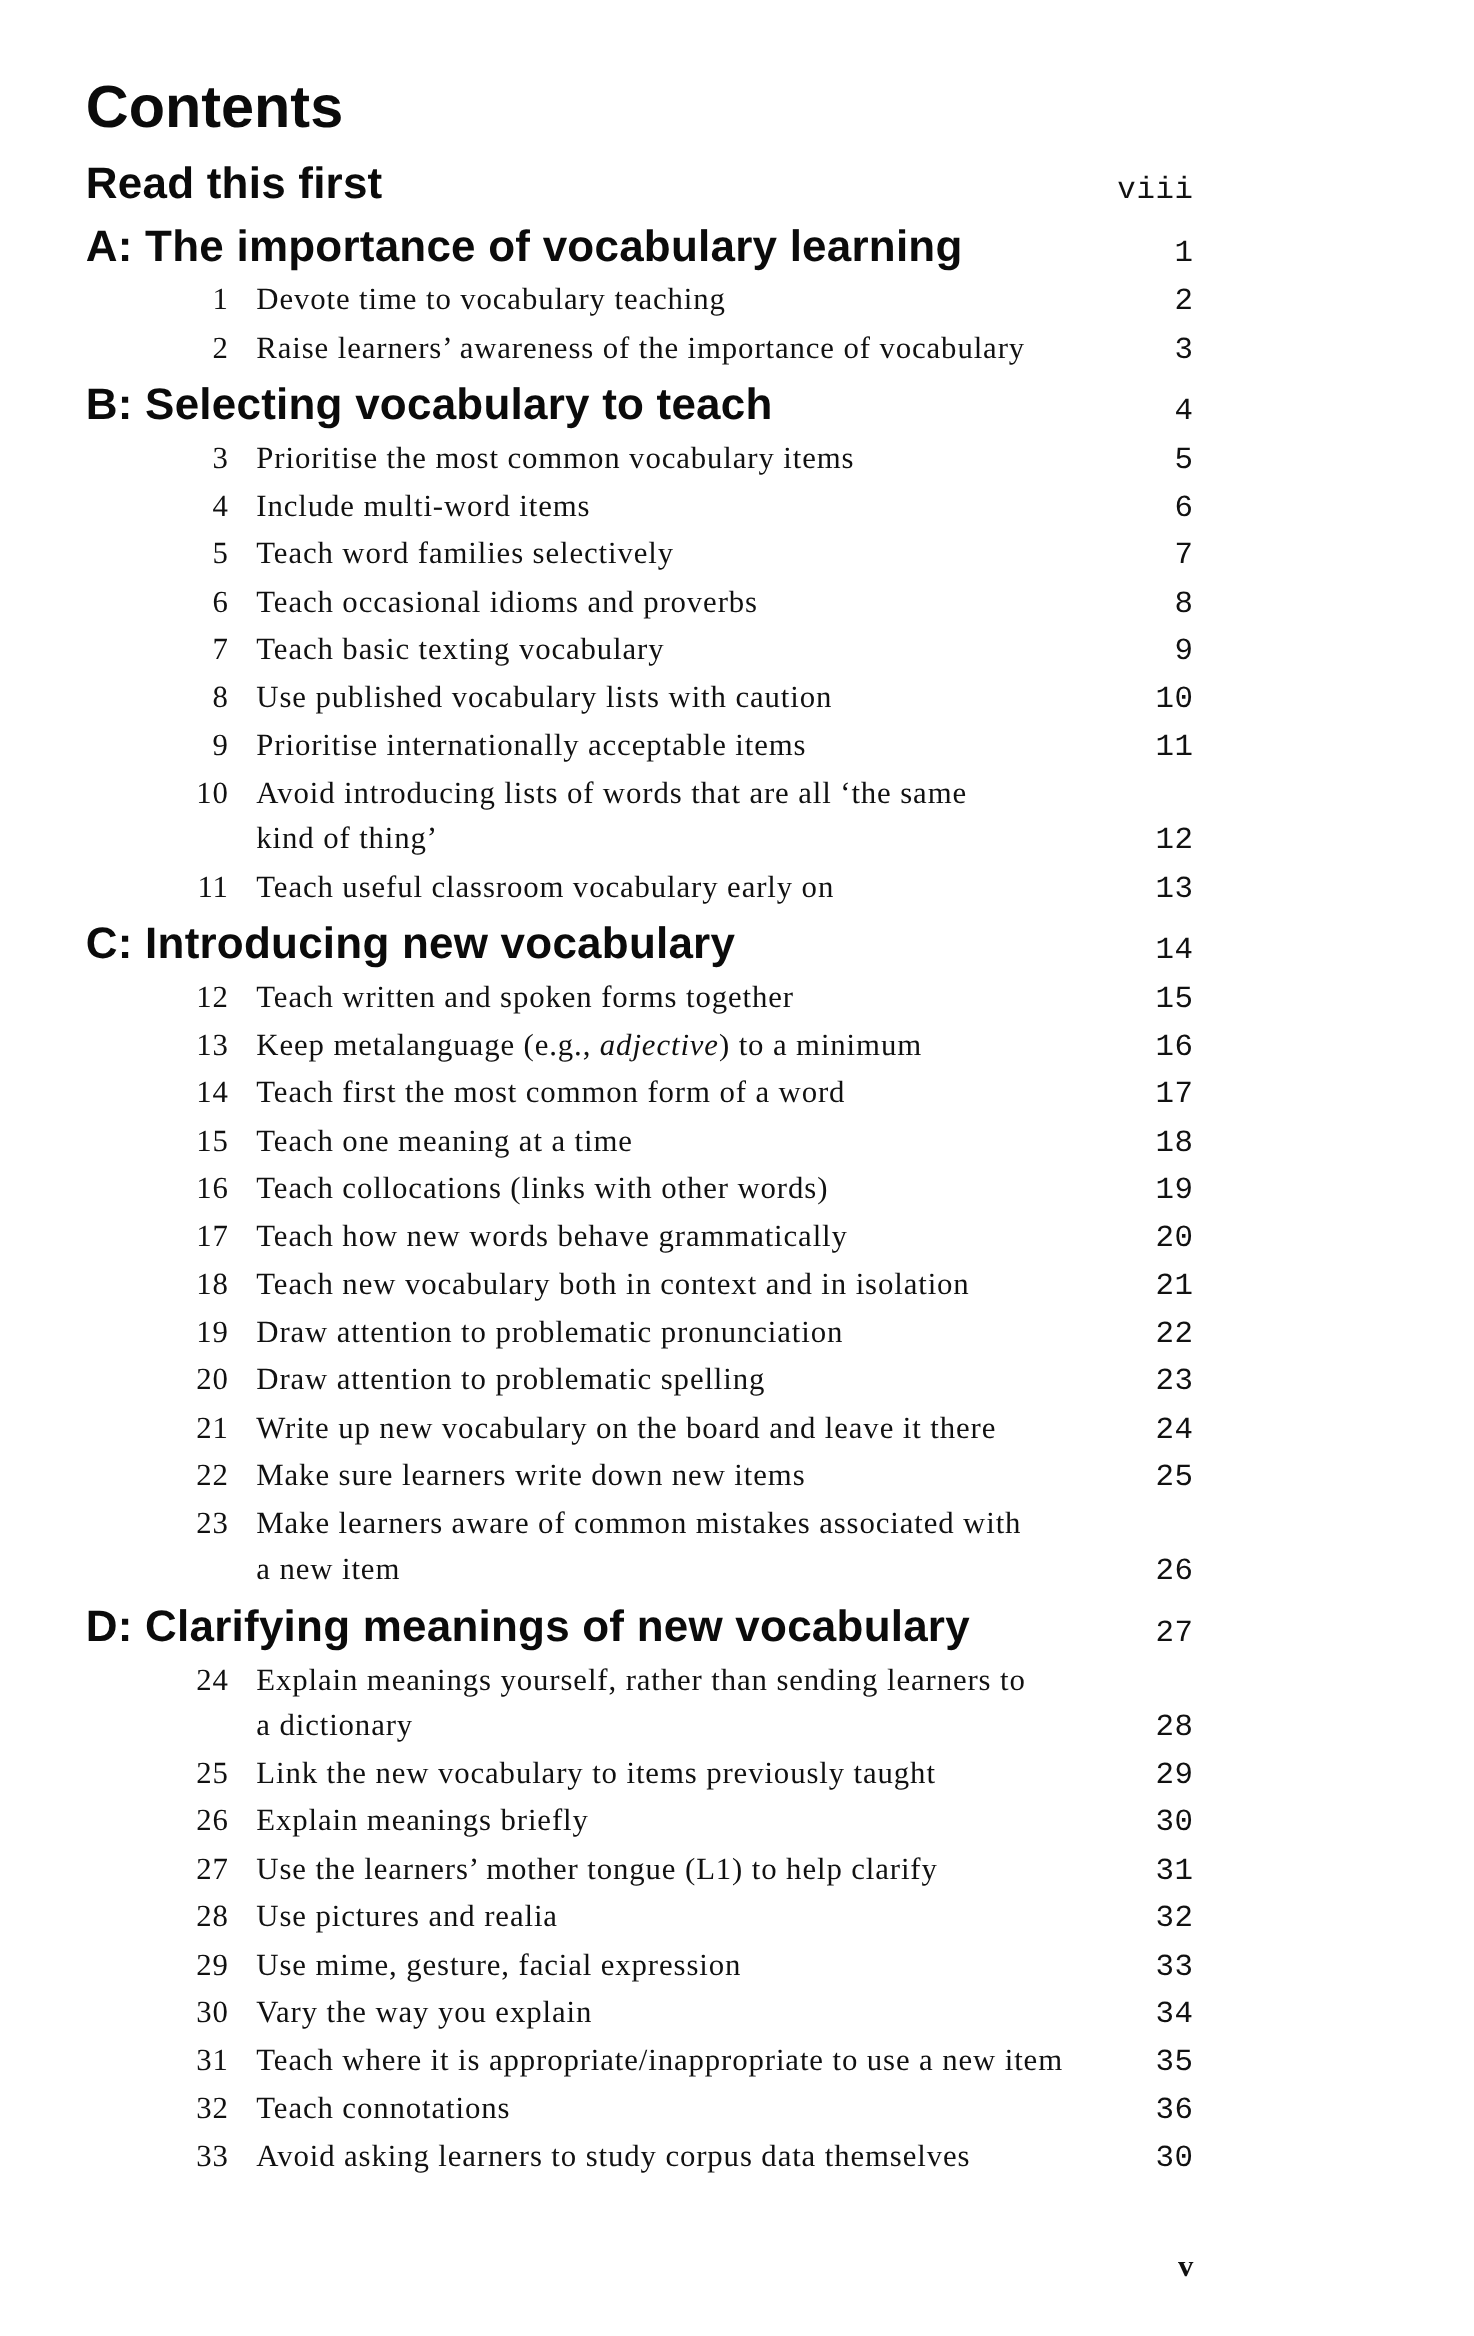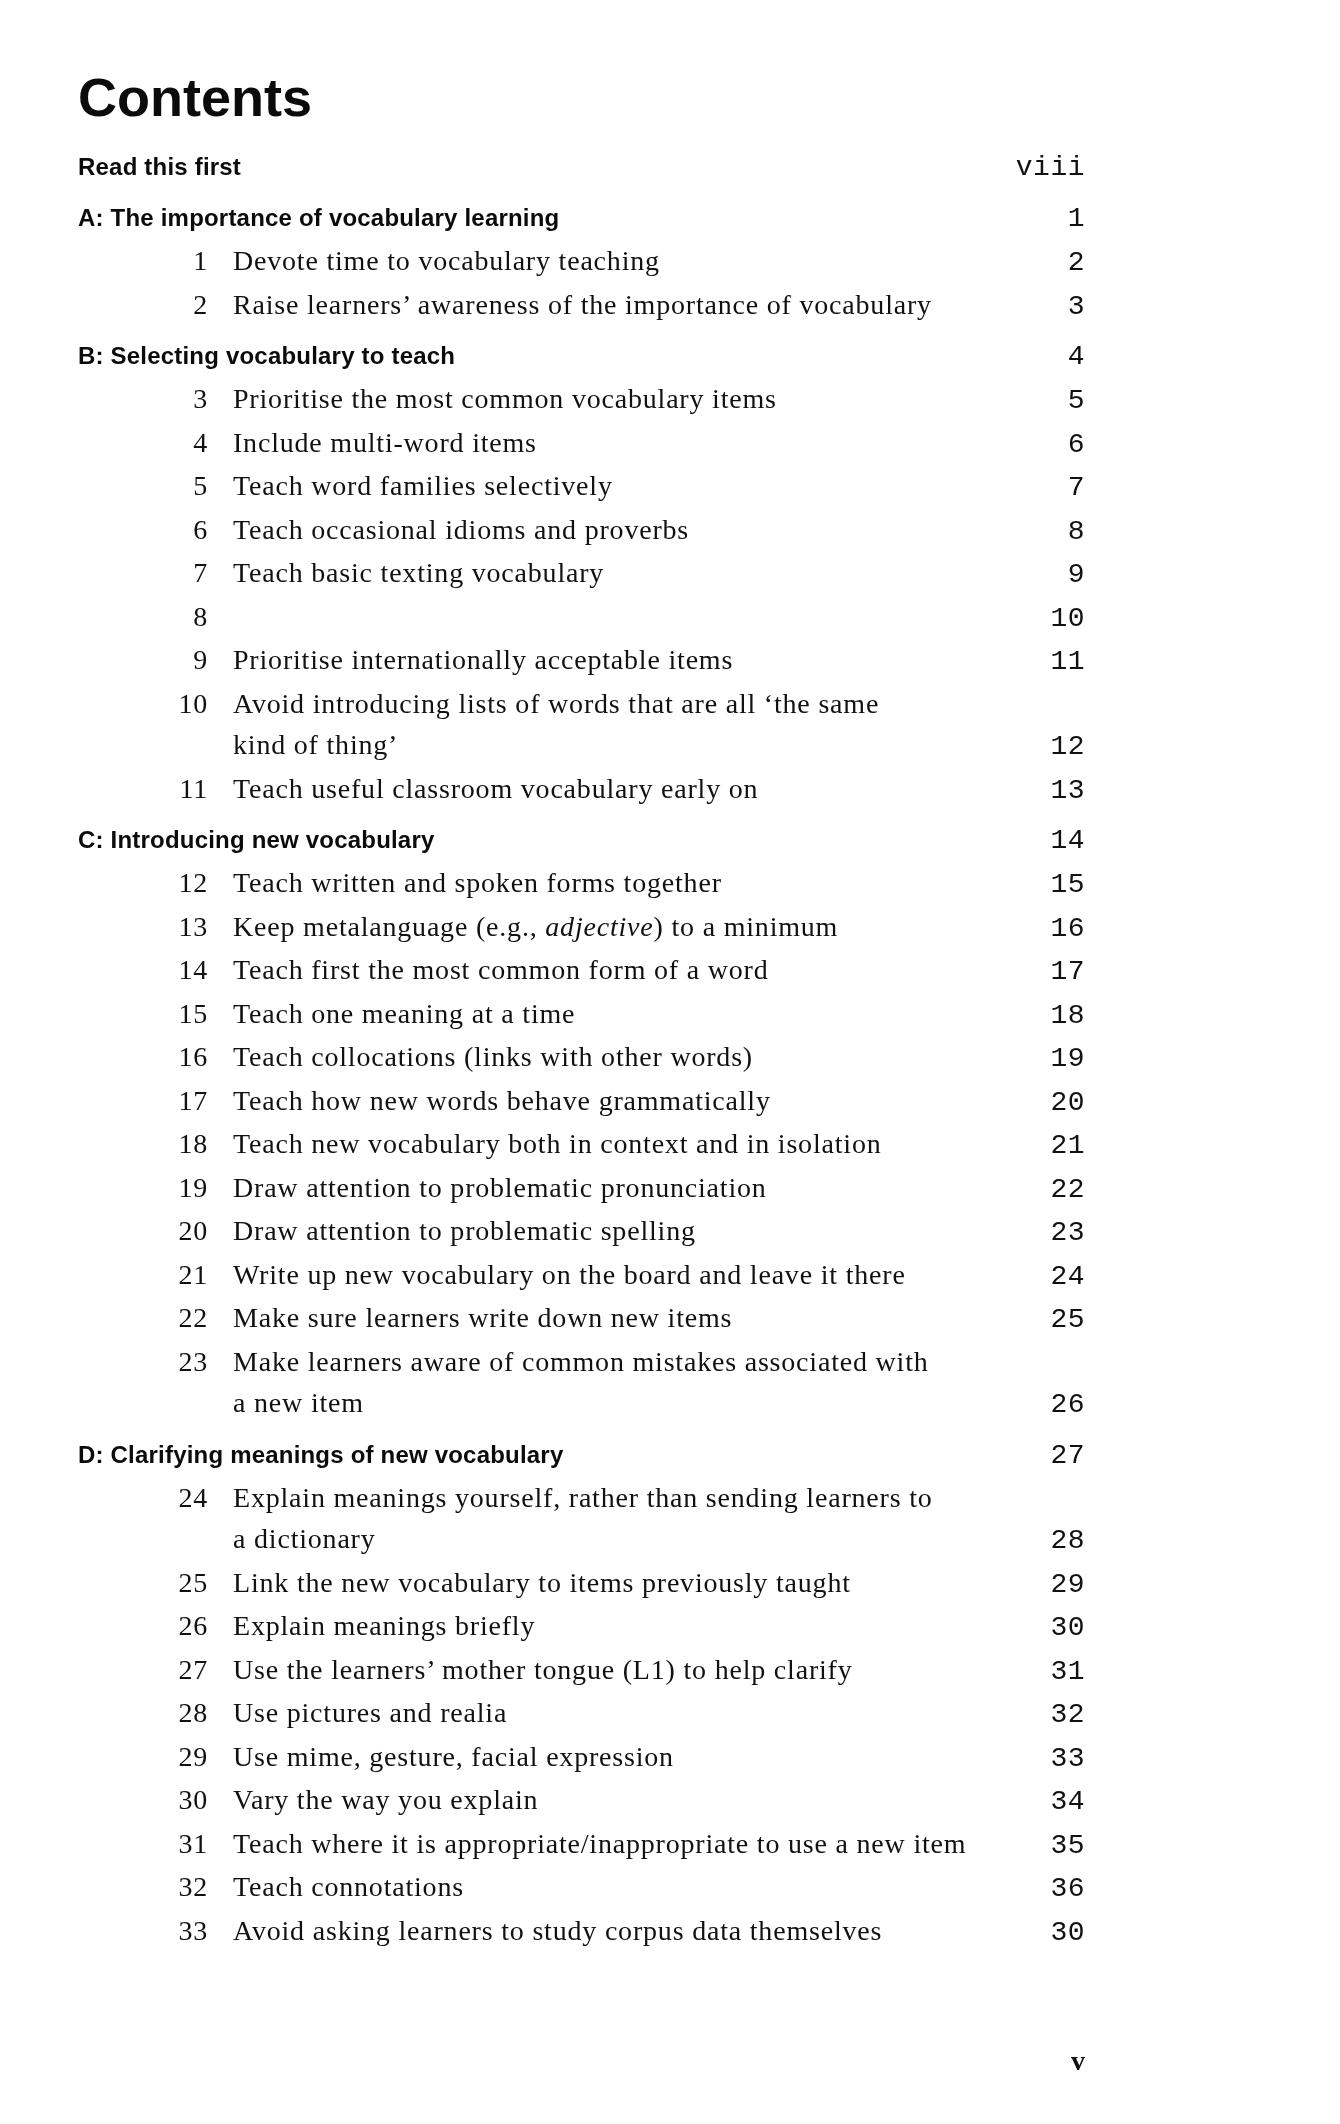--- a/index.html
+++ b/index.html
@@ -41,21 +41,21 @@
   .head-row {
     margin-top: 8px;
     line-height: 42px;
   }
   .front-row {
     margin-top: 22px;
   }
   .hlabel {
     font-family: "Liberation Sans", sans-serif;
     font-weight: bold;
-    font-size: 24px;
+    font-size: 40px;
     letter-spacing: 0.2px;
     color: #0b0b0b;
   }
   .item-row {
     font-size: 28px;
     letter-spacing: 0.8px;
   }
   .inum {
     flex: none;
     width: 130px;
@@ -147,20 +147,21 @@
         <span class="pnum">8</span>
       </div>
       <div class="row item-row">
         <span class="inum">7</span>
         <span class="itext"><span>Teach basic texting vocabulary</span></span>
         <span class="spacer"></span>
         <span class="pnum">9</span>
       </div>
       <div class="row item-row">
         <span class="inum">8</span>
+        <span class="itext"><span>Use published vocabulary lists with caution</span></span>
         <span class="spacer"></span>
         <span class="pnum">10</span>
       </div>
       <div class="row item-row">
         <span class="inum">9</span>
         <span class="itext"><span>Prioritise internationally acceptable items</span></span>
         <span class="spacer"></span>
         <span class="pnum">11</span>
       </div>
       <div class="row item-row">

